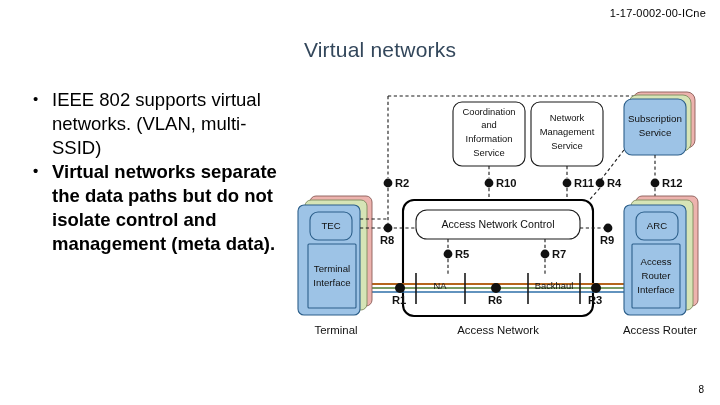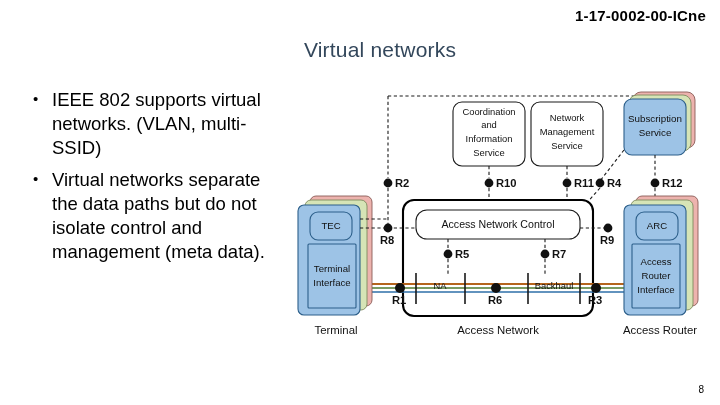--- a/index.html
+++ b/index.html
@@ -14,22 +14,22 @@
     overflow: hidden;
     font-family: "Liberation Sans", sans-serif;
     color: #000000;
   }
 
   
   #doc-id {
     position: absolute;
     top: 7px;
     right: 14px;
-    font-size: 15px;
-    font-weight: bold;
+    font-size: 11px;
+    font-weight: normal;
     letter-spacing: 0.2px;
     color: #000;
     white-space: nowrap;
   }
 
   
   #slide-title {
     position: absolute;
     top: 38px;
     left: 0;
@@ -49,21 +49,21 @@
     width: 256px;
     font-size: 18.5px;
     line-height: 24px;
     color: #000;
   }
   .bullet {
     position: relative;
     padding-left: 26px;
     margin: 0 0 0 0;
   }
-  .bullet + .bullet { margin-top: 8px; }
+  .bullet + .bullet { margin-top: 0px; font-weight: bold; }
   .bullet::before {
     content: "\2022";
     position: absolute;
     left: 7px;
     top: -1px;
     font-size: 15px;
   }
 
   
   #page-number {

